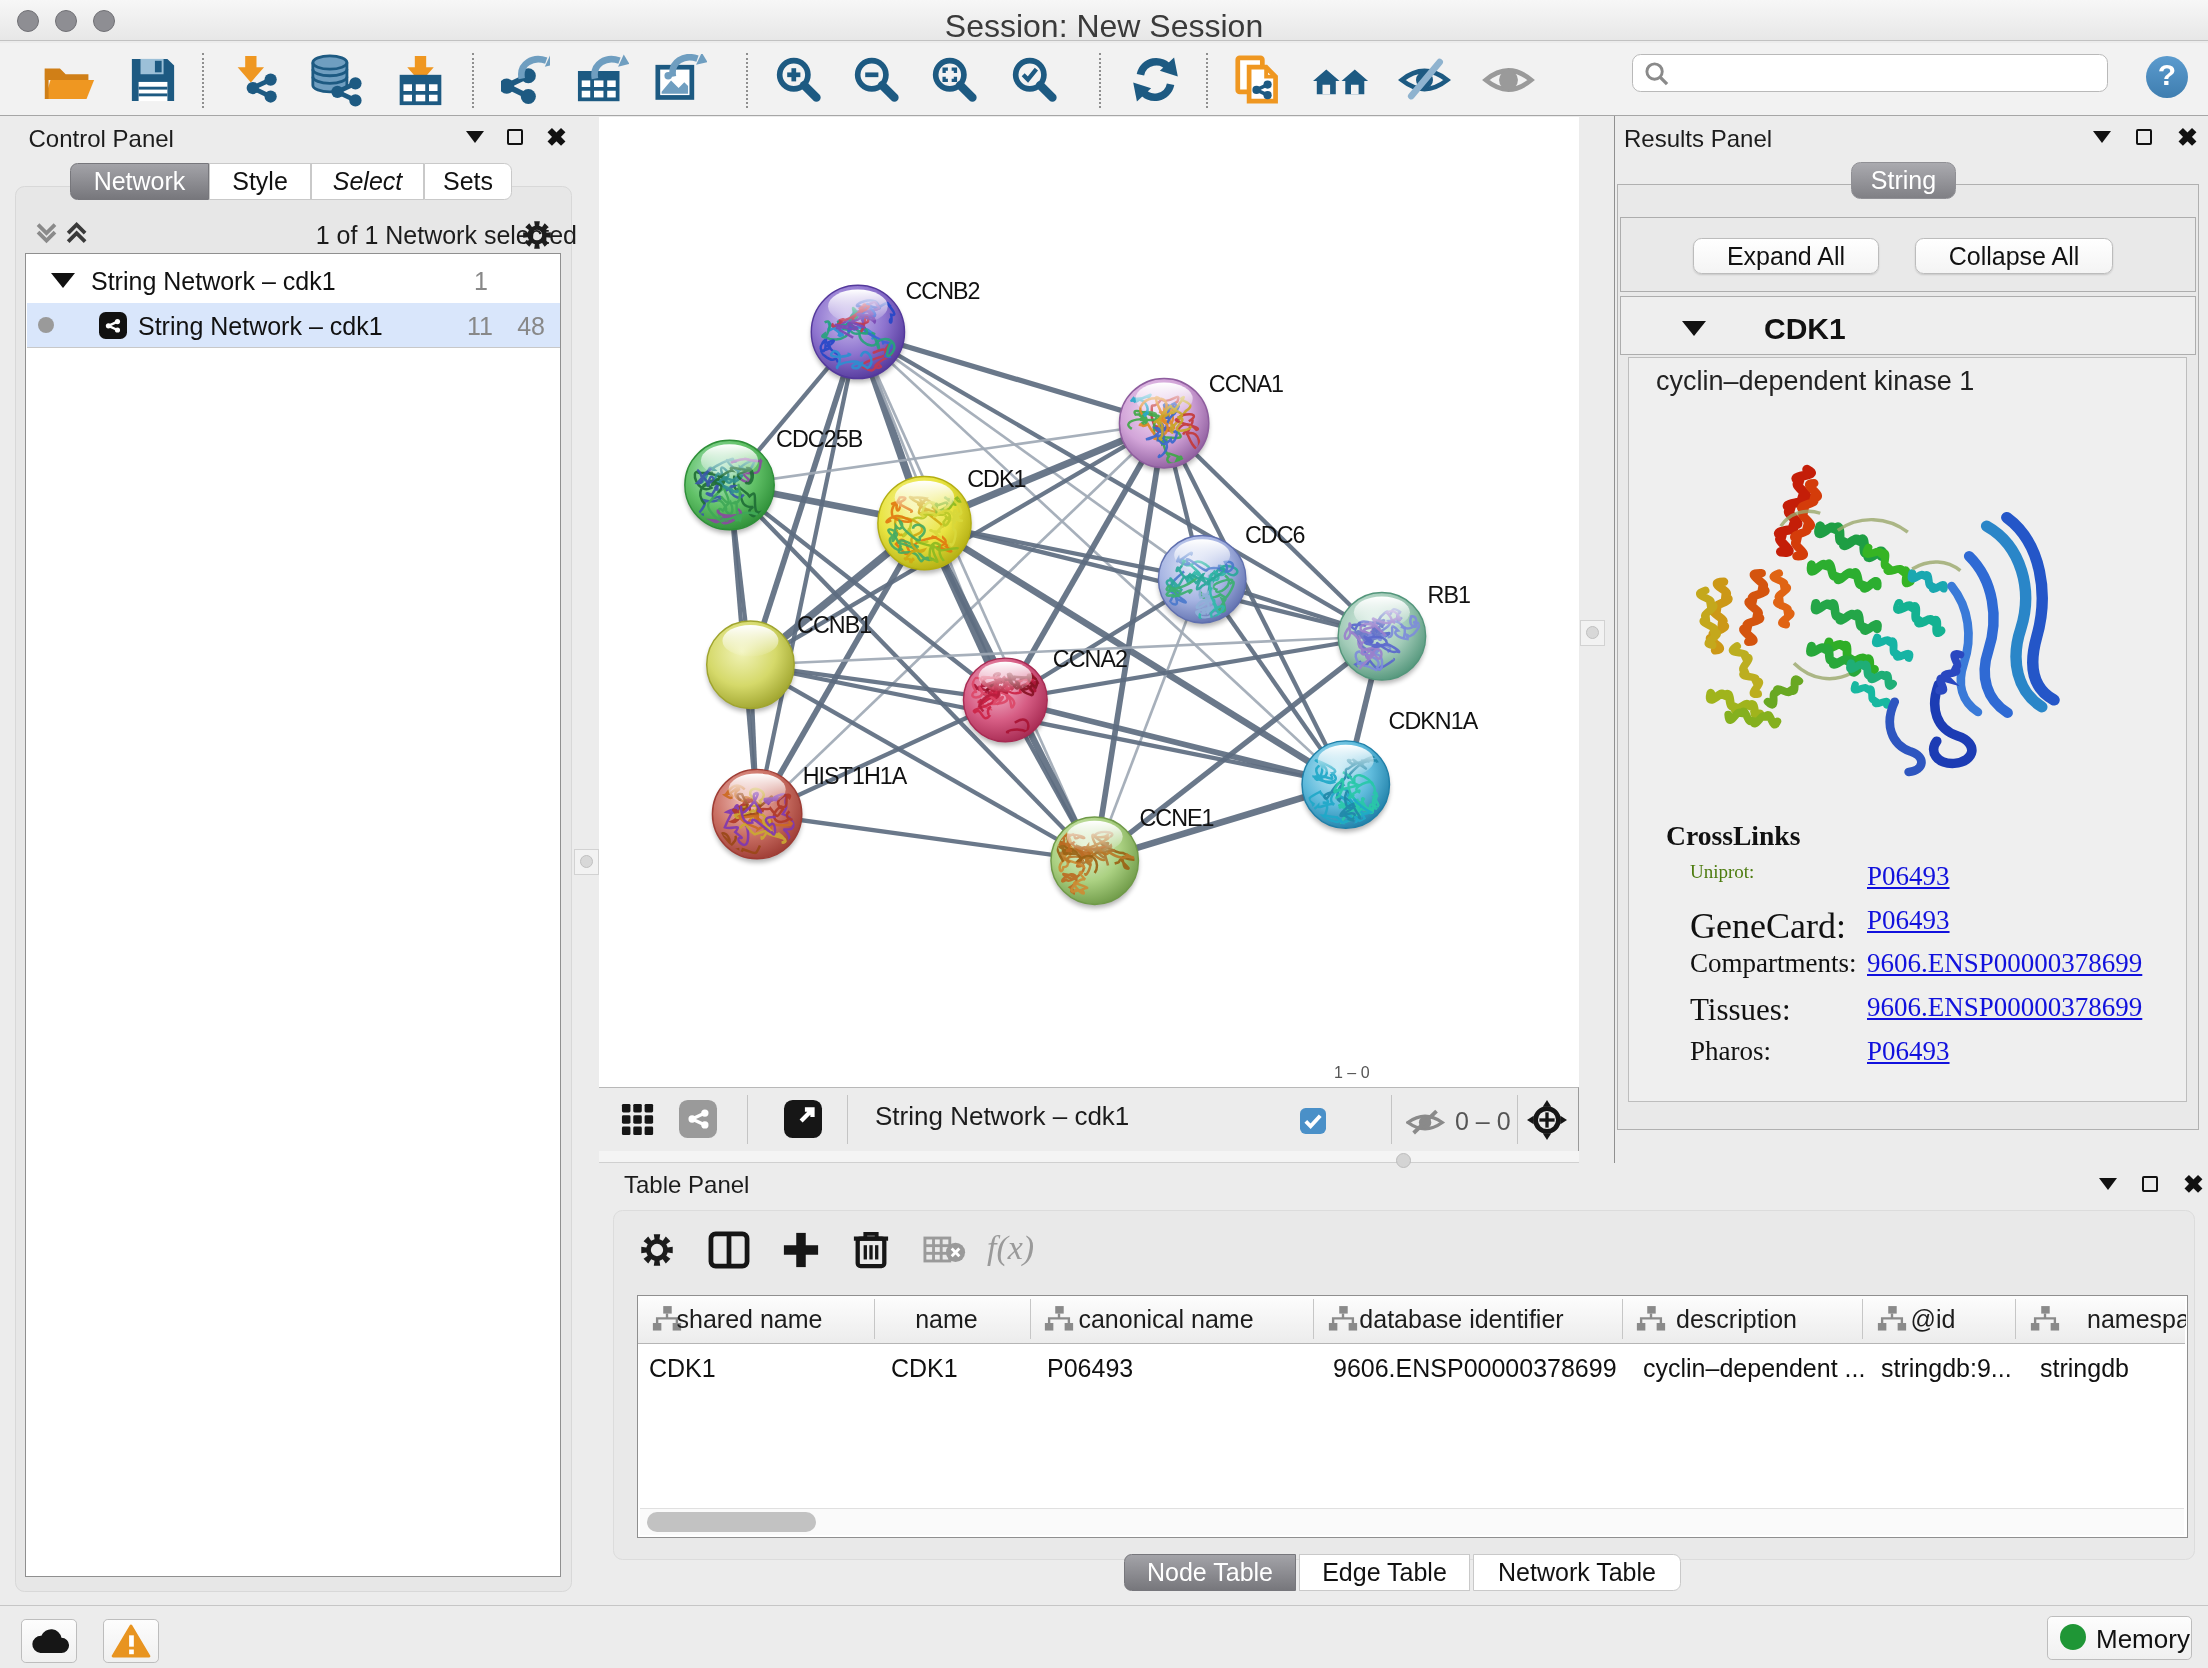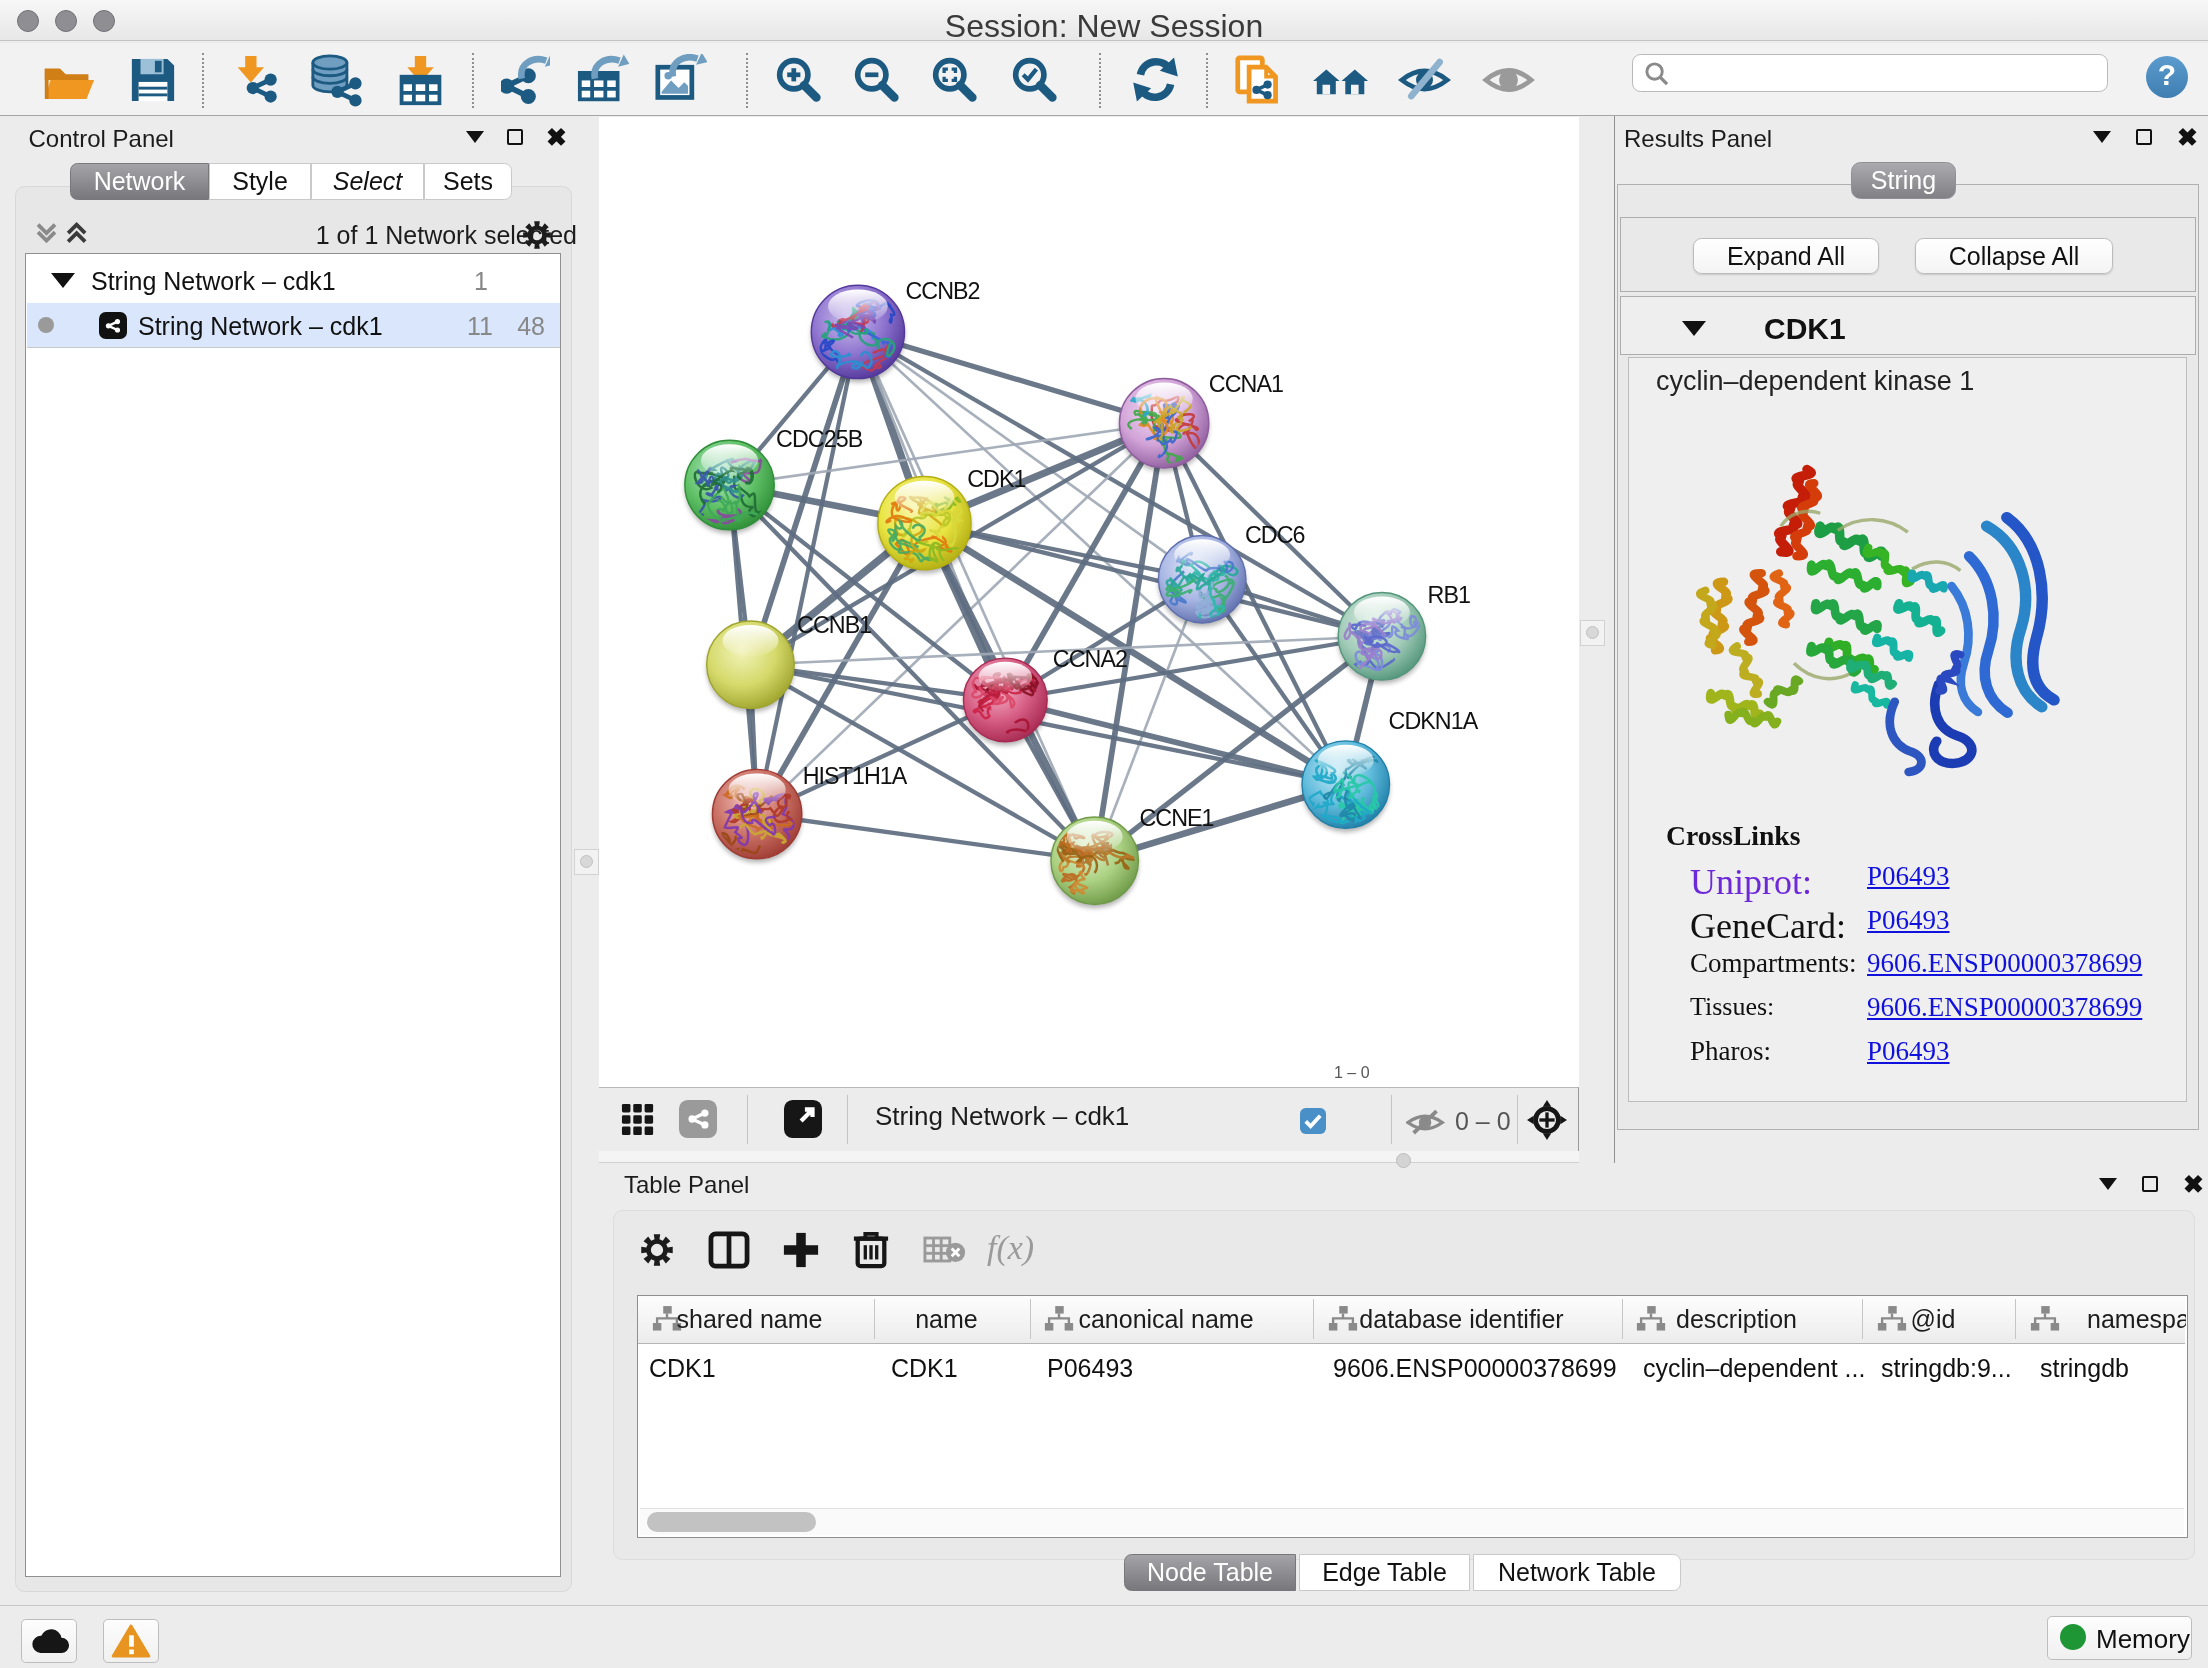--- a/index.html
+++ b/index.html
@@ -693,27 +693,27 @@
       <path d="M330,280 C320,308 328,332 352,340 C376,348 372,370 348,372 C328,373 319,358 328,346" fill="none" stroke="#1c3cb4" stroke-width="11" stroke-linecap="round"></path>
       <path d="M280,300 C268,326 276,350 298,358 C316,364 314,380 296,382" fill="none" stroke="#2e56c0" stroke-width="10" stroke-linecap="round"></path>
       <path d="M355,245 C337,240 361,262 347,259 C361,271 329,263 339,273 C321,268 345,290 331,287" fill="none" stroke="#2a48c0" stroke-width="9" stroke-linecap="round"></path>
       <path d="M215,100 C240,82 272,84 295,102 M300,145 C320,133 340,135 355,147 M165,255 C185,275 210,278 232,266 M150,95 C160,80 178,74 195,80" fill="none" stroke="#9aa86a" stroke-width="4" stroke-opacity="0.8"></path>
       <path d="M185,235 C178,256 203,225 198,242 C211,225 200,262 211,249 C204,270 229,239 224,256 C237,239 226,276 237,263" fill="none" stroke="#28a83a" stroke-width="10" stroke-linecap="round"></path>
       <path d="M230,255 C224,274 246,246 242,261 C254,245 244,279 254,267 C248,286 270,258 266,273 C278,257 268,291 278,279" fill="none" stroke="#1fae76" stroke-width="9" stroke-linecap="round"></path>
       <path d="M260,225 C252,243 278,218 272,233 C286,219 272,252 284,241 C276,259 302,234 296,249" fill="none" stroke="#16b4a4" stroke-width="9" stroke-linecap="round"></path>
     </g>
   </svg>
 <div class="abs serif" style="left:1666px;top:820px;font-size:27.6px;font-weight:bold;color:#111">CrossLinks</div>
-<div class="abs serif" style="left:1690px;top:861px;font-size:36px;color:#6d28d9">Uniprot:</div>
+<div class="abs serif" style="left:1690px;top:861px;font-size:19px;color:#4d7c0f">Uniprot:</div>
 <div class="abs serif link" style="left:1867px;top:861px;font-size:27px">P06493</div>
 <div class="abs serif" style="left:1690px;top:905px;font-size:36px;color:#111">GeneCard:</div>
 <div class="abs serif link" style="left:1867px;top:905px;font-size:27px">P06493</div>
 <div class="abs serif" style="left:1690px;top:948px;font-size:27px;color:#111">Compartments:</div>
 <div class="abs serif link" style="left:1867px;top:948px;font-size:27px">9606.ENSP00000378699</div>
-<div class="abs serif" style="left:1690px;top:992px;font-size:26px;color:#111">Tissues:</div>
+<div class="abs serif" style="left:1690px;top:992px;font-size:31px;color:#111">Tissues:</div>
 <div class="abs serif link" style="left:1867px;top:992px;font-size:27px">9606.ENSP00000378699</div>
 <div class="abs serif" style="left:1690px;top:1036px;font-size:27px;color:#111">Pharos:</div>
 <div class="abs serif link" style="left:1867px;top:1036px;font-size:27px">P06493</div>
 <div class="paneltitle" id="tablepanel-title">Table Panel</div>
 <div class="winbtns" style="left:2099px;top:1176px;gap:25px">
 <div class="tri"></div>
     <div class="sq"></div>
     <div class="xx">✖</div>
   </div>
 <div class="abs" id="tabletoolbar"></div>

